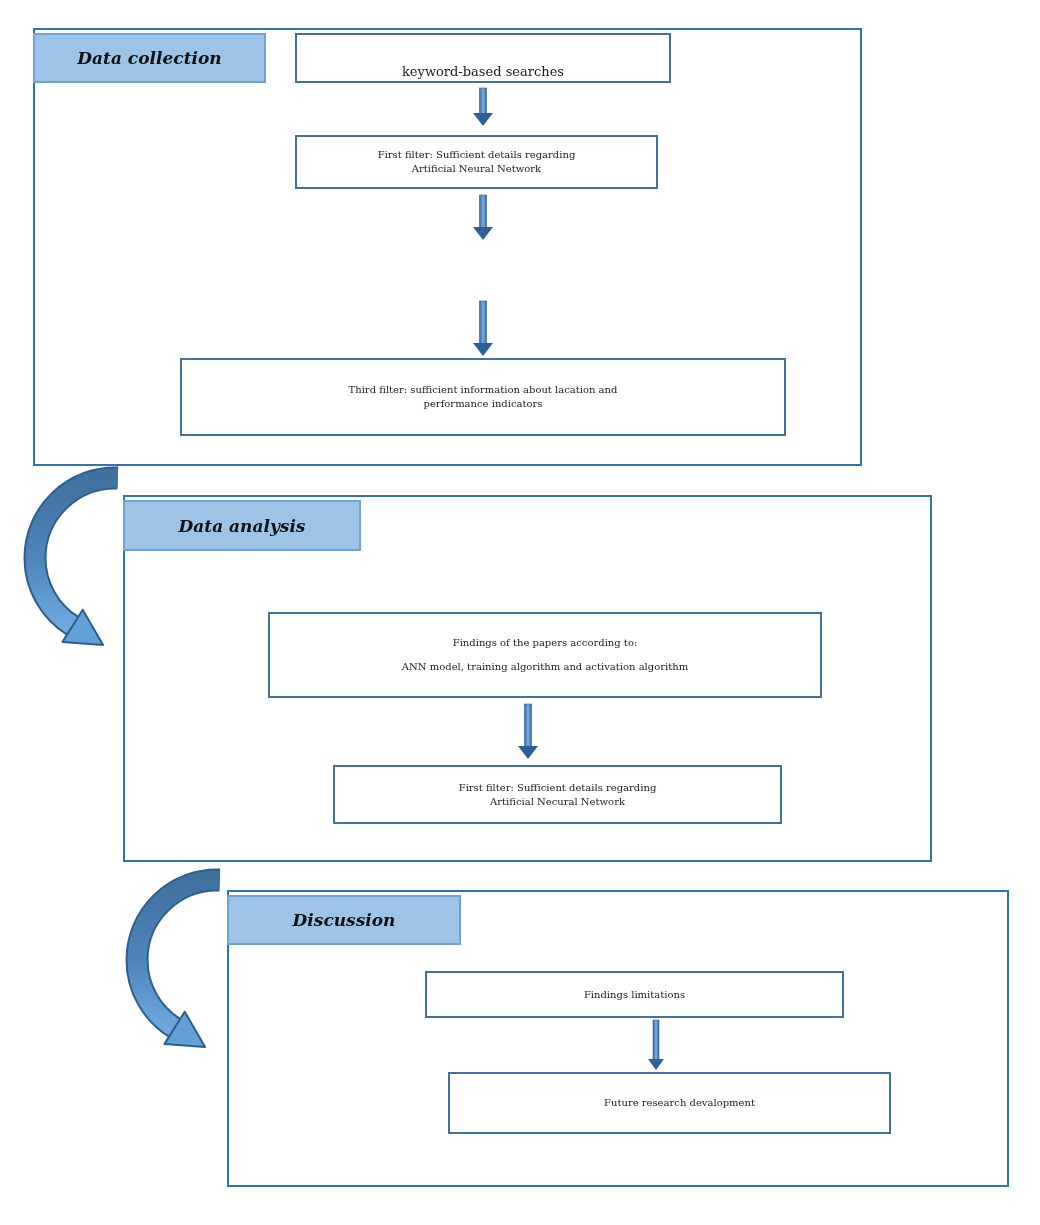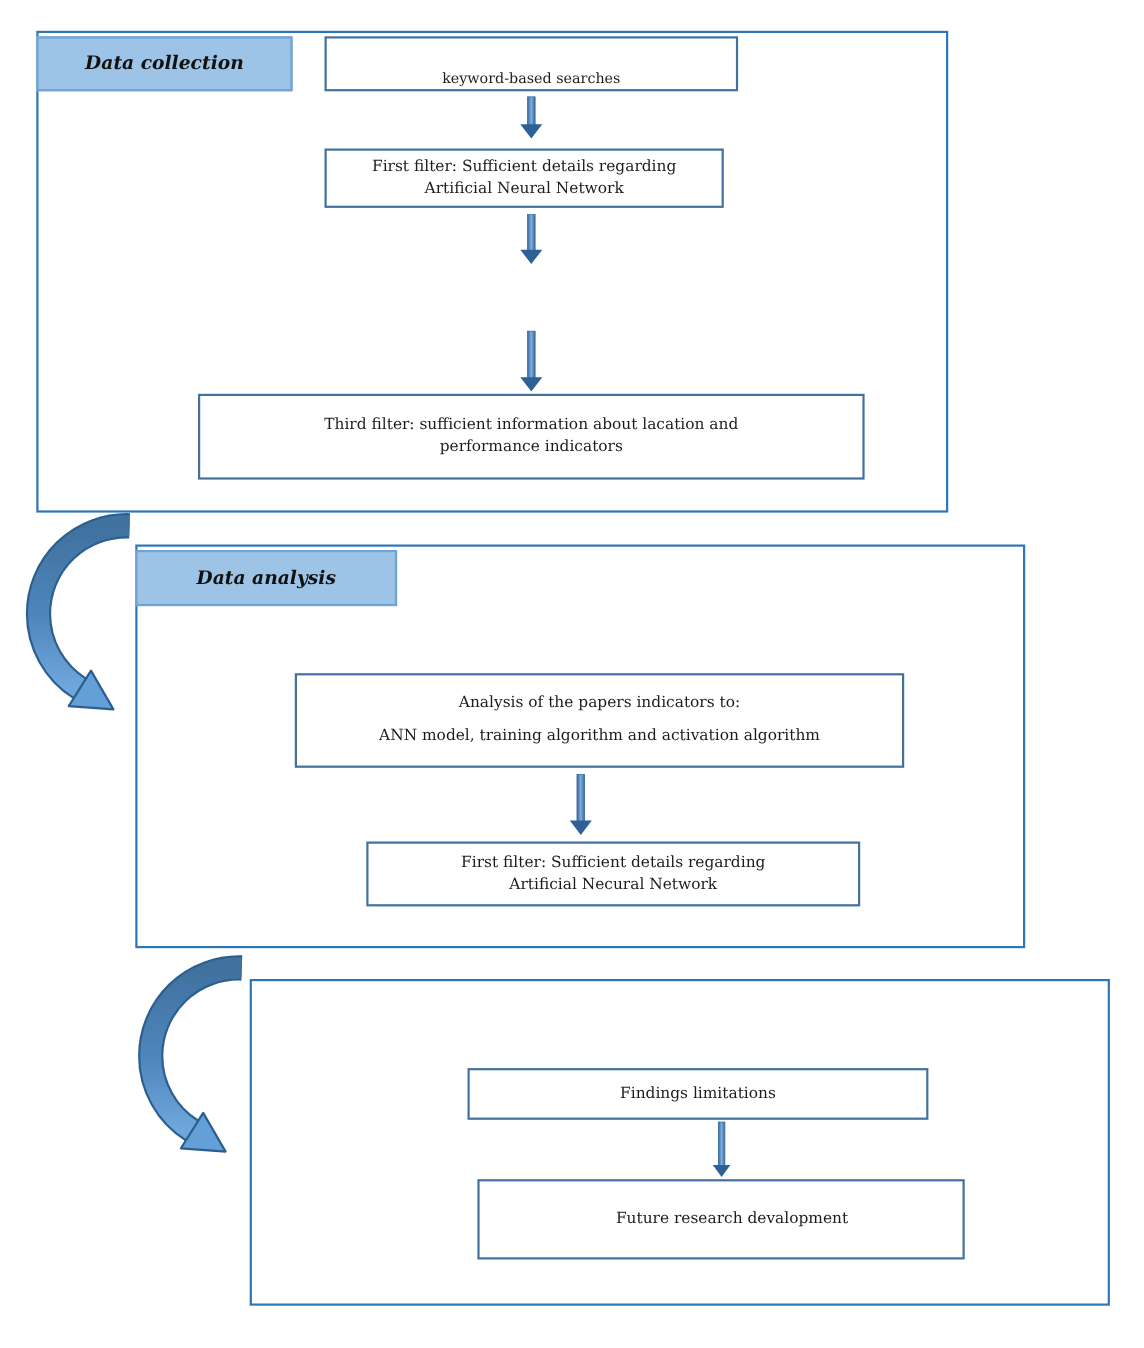--- a/index.html
+++ b/index.html
@@ -13,21 +13,21 @@
   }
   .hdr {
     position:absolute; background:#9DC3E6; border:2px solid #6FA3D4;
     display:flex; align-items:center; justify-content:center;
     font-weight:bold; font-style:italic; font-size:17px; color:#111;
     box-sizing:border-box; z-index:3;
   }
   .box {
     position:absolute; background:#ffffff; border:2px solid #41719C;
     display:flex; flex-direction:column; align-items:center; justify-content:center;
-    text-align:center; font-size:14px; line-height:1.4; box-sizing:border-box; z-index:2;
+    text-align:center; font-size:10px; line-height:1.4; box-sizing:border-box; z-index:2;
   }
   .box .ln { display:block; }
   .box.top-align { justify-content:flex-end; padding-top:4px; font-size:13px; }
   .box.spread .ln { margin:5px 0; }
   svg.arrow, svg.curved { position:absolute; z-index:2; overflow:visible; }
 </style>
 </head>
 <body>
 
 <div class="page">
@@ -89,21 +89,21 @@
     <polygon points="37.5,175.9 57.7,143.7 78.1,178.9" fill="#63A0D8" stroke="#2C5E8E" stroke-width="2" stroke-linejoin="round"></polygon>
   </svg>
 
   <div class="container" style="left:123px; top:495px; width:805px; height:363px;"></div>
 
   <div class="hdr" style="left:123px; top:500px; width:238px; height:51px;">
     <span>Data analysis</span>
   </div>
 
   <div class="box spread" style="left:268px; top:612px; width:554px; height:86px;">
-    <span class="ln">Analysis of the papers indicators to:</span>
+    <span class="ln">Findings of the papers according to:</span>
     <span class="ln">ANN model, training algorithm and activation algorithm</span>
   </div>
 
   <svg class="arrow" style="left:515px; top:704px;" width="26" height="55">
     <rect x="9.5" y="0" width="7" height="43" fill="url(#stemgrad)" stroke="#2D6096" stroke-width="0.6"></rect>
     <polygon points="3,42 23,42 13,55" fill="#2D6096"></polygon>
   </svg>
 
   <div class="box" style="left:333px; top:765px; width:449px; height:59px;">
     <span class="ln">First filter: Sufficient details regarding</span>
@@ -111,27 +111,30 @@
   </div>
 
   <svg class="curved" style="left:127px; top:868px;" width="100" height="185" viewBox="0 0 100 185">
     <path d="M 92.8,12 A 80,80 0 0 0 10,92 A 80,80 0 0 0 47.6,159.8" fill="none" stroke="#2C5E8E" stroke-width="23"></path>
     <path d="M 92.8,12 A 80,80 0 0 0 10,92 A 80,80 0 0 0 47.6,159.8" fill="none" stroke="url(#curvegrad)" stroke-width="19"></path>
     <polygon points="37.5,175.9 57.7,143.7 78.1,178.9" fill="#63A0D8" stroke="#2C5E8E" stroke-width="2" stroke-linejoin="round"></polygon>
   </svg>
 
   <div class="container" style="left:227px; top:890px; width:778px; height:293px;"></div>
 
+  <div class="hdr" style="left:227px; top:895px; width:234px; height:50px;">
+    <span>Discussion</span>
+  </div>
 
   <div class="box" style="left:425px; top:971px; width:419px; height:47px;">
     <span class="ln">Findings limitations</span>
   </div>
 
   <svg class="arrow" style="left:643px; top:1020px;" width="26" height="50">
     <rect x="10" y="0" width="6" height="40" fill="url(#stemgrad)" stroke="#2D6096" stroke-width="0.6"></rect>
     <polygon points="5,39 21,39 13,50" fill="#2D6096"></polygon>
   </svg>
 
-  <div class="box" style="left:434px; top:1072px; width:443px; height:73px;padding-left:20px;">
+  <div class="box" style="left:448px; top:1072px; width:443px; height:62px;padding-left:20px;">
     <span class="ln">Future research devalopment</span>
   </div>
 
 </div>
 
 </body></html>

